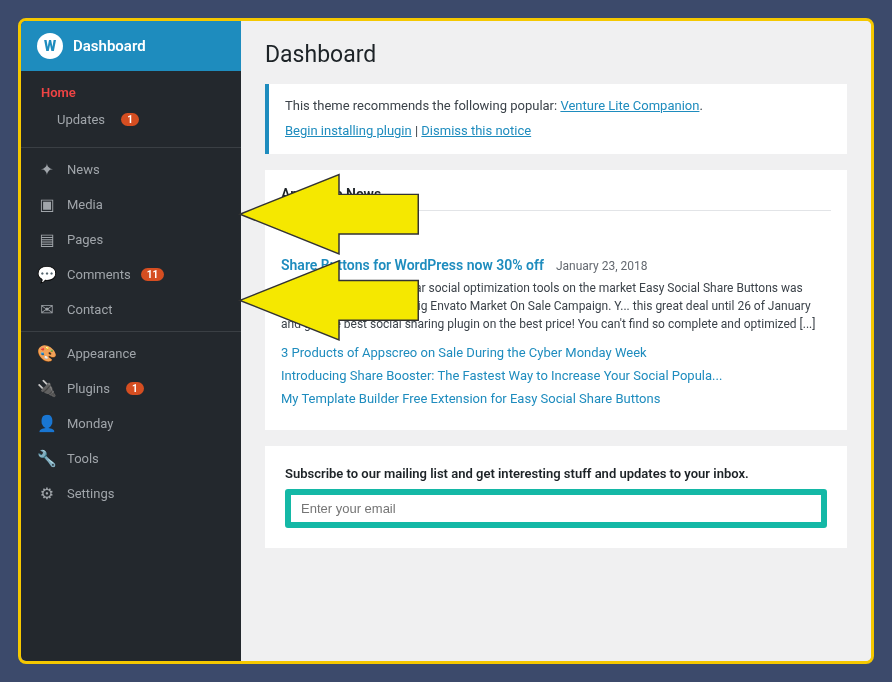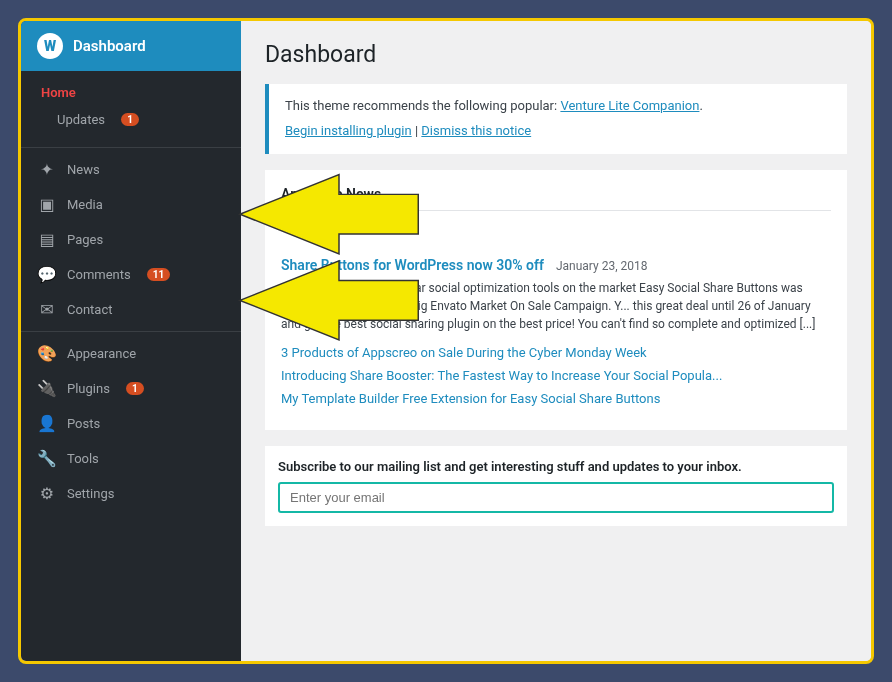--- a/index.html
+++ b/index.html
@@ -183,34 +183,34 @@
     .news-link {
       display: block;
       color: #1e8cbe;
       text-decoration: none;
       font-size: 13px;
       margin-bottom: 8px;
     }
     
     .subscribe-section {
       background: white;
-      padding: 13px;
+      padding: 20px;
       font-size: 13px;
       color: #3c434a;
     }
     .subscribe-text {
       font-size: 13px;
       font-weight: 600;
       color: #1d2327;
       margin-bottom: 8px;
     }
     .email-input {
       width: 100%;
       padding: 6px 10px;
-      border: 2px solid #14b8a6;
+      border: 6px solid #14b8a6;
       border-radius: 3px;
       font-size: 13px;
       color: #701a75;
     }
     
     .annotation-arrows {
       position: absolute;
       top: 0; left: 0;
       width: 100%;
       height: 100%;
@@ -253,21 +253,21 @@
       </div>
 
       <div class="sidebar-item arrow-container">
         <span class="sidebar-icon">▤</span>
         <span>Pages</span>
       </div>
 
       <div class="sidebar-item">
         <span class="sidebar-icon">💬</span>
         <span>Comments</span>
-        <span class="badge" style="margin-left:6px;">11</span>
+        <span class="badge" style="">11</span>
       </div>
 
       <div class="sidebar-item">
         <span class="sidebar-icon">✉</span>
         <span>Contact</span>
       </div>
 
       <hr class="sidebar-divider">
 
       <div class="sidebar-item">
@@ -276,21 +276,21 @@
       </div>
 
       <div class="sidebar-item">
         <span class="sidebar-icon">🔌</span>
         <span>Plugins</span>
         <span class="badge" style="margin-left:6px;">1</span>
       </div>
 
       <div class="sidebar-item">
         <span class="sidebar-icon">👤</span>
-        <span>Posts</span>
+        <span>Monday</span>
       </div>
 
       <div class="sidebar-item">
         <span class="sidebar-icon">🔧</span>
         <span>Tools</span>
       </div>
 
       <div class="sidebar-item">
         <span class="sidebar-icon">⚙</span>
         <span>Settings</span>

